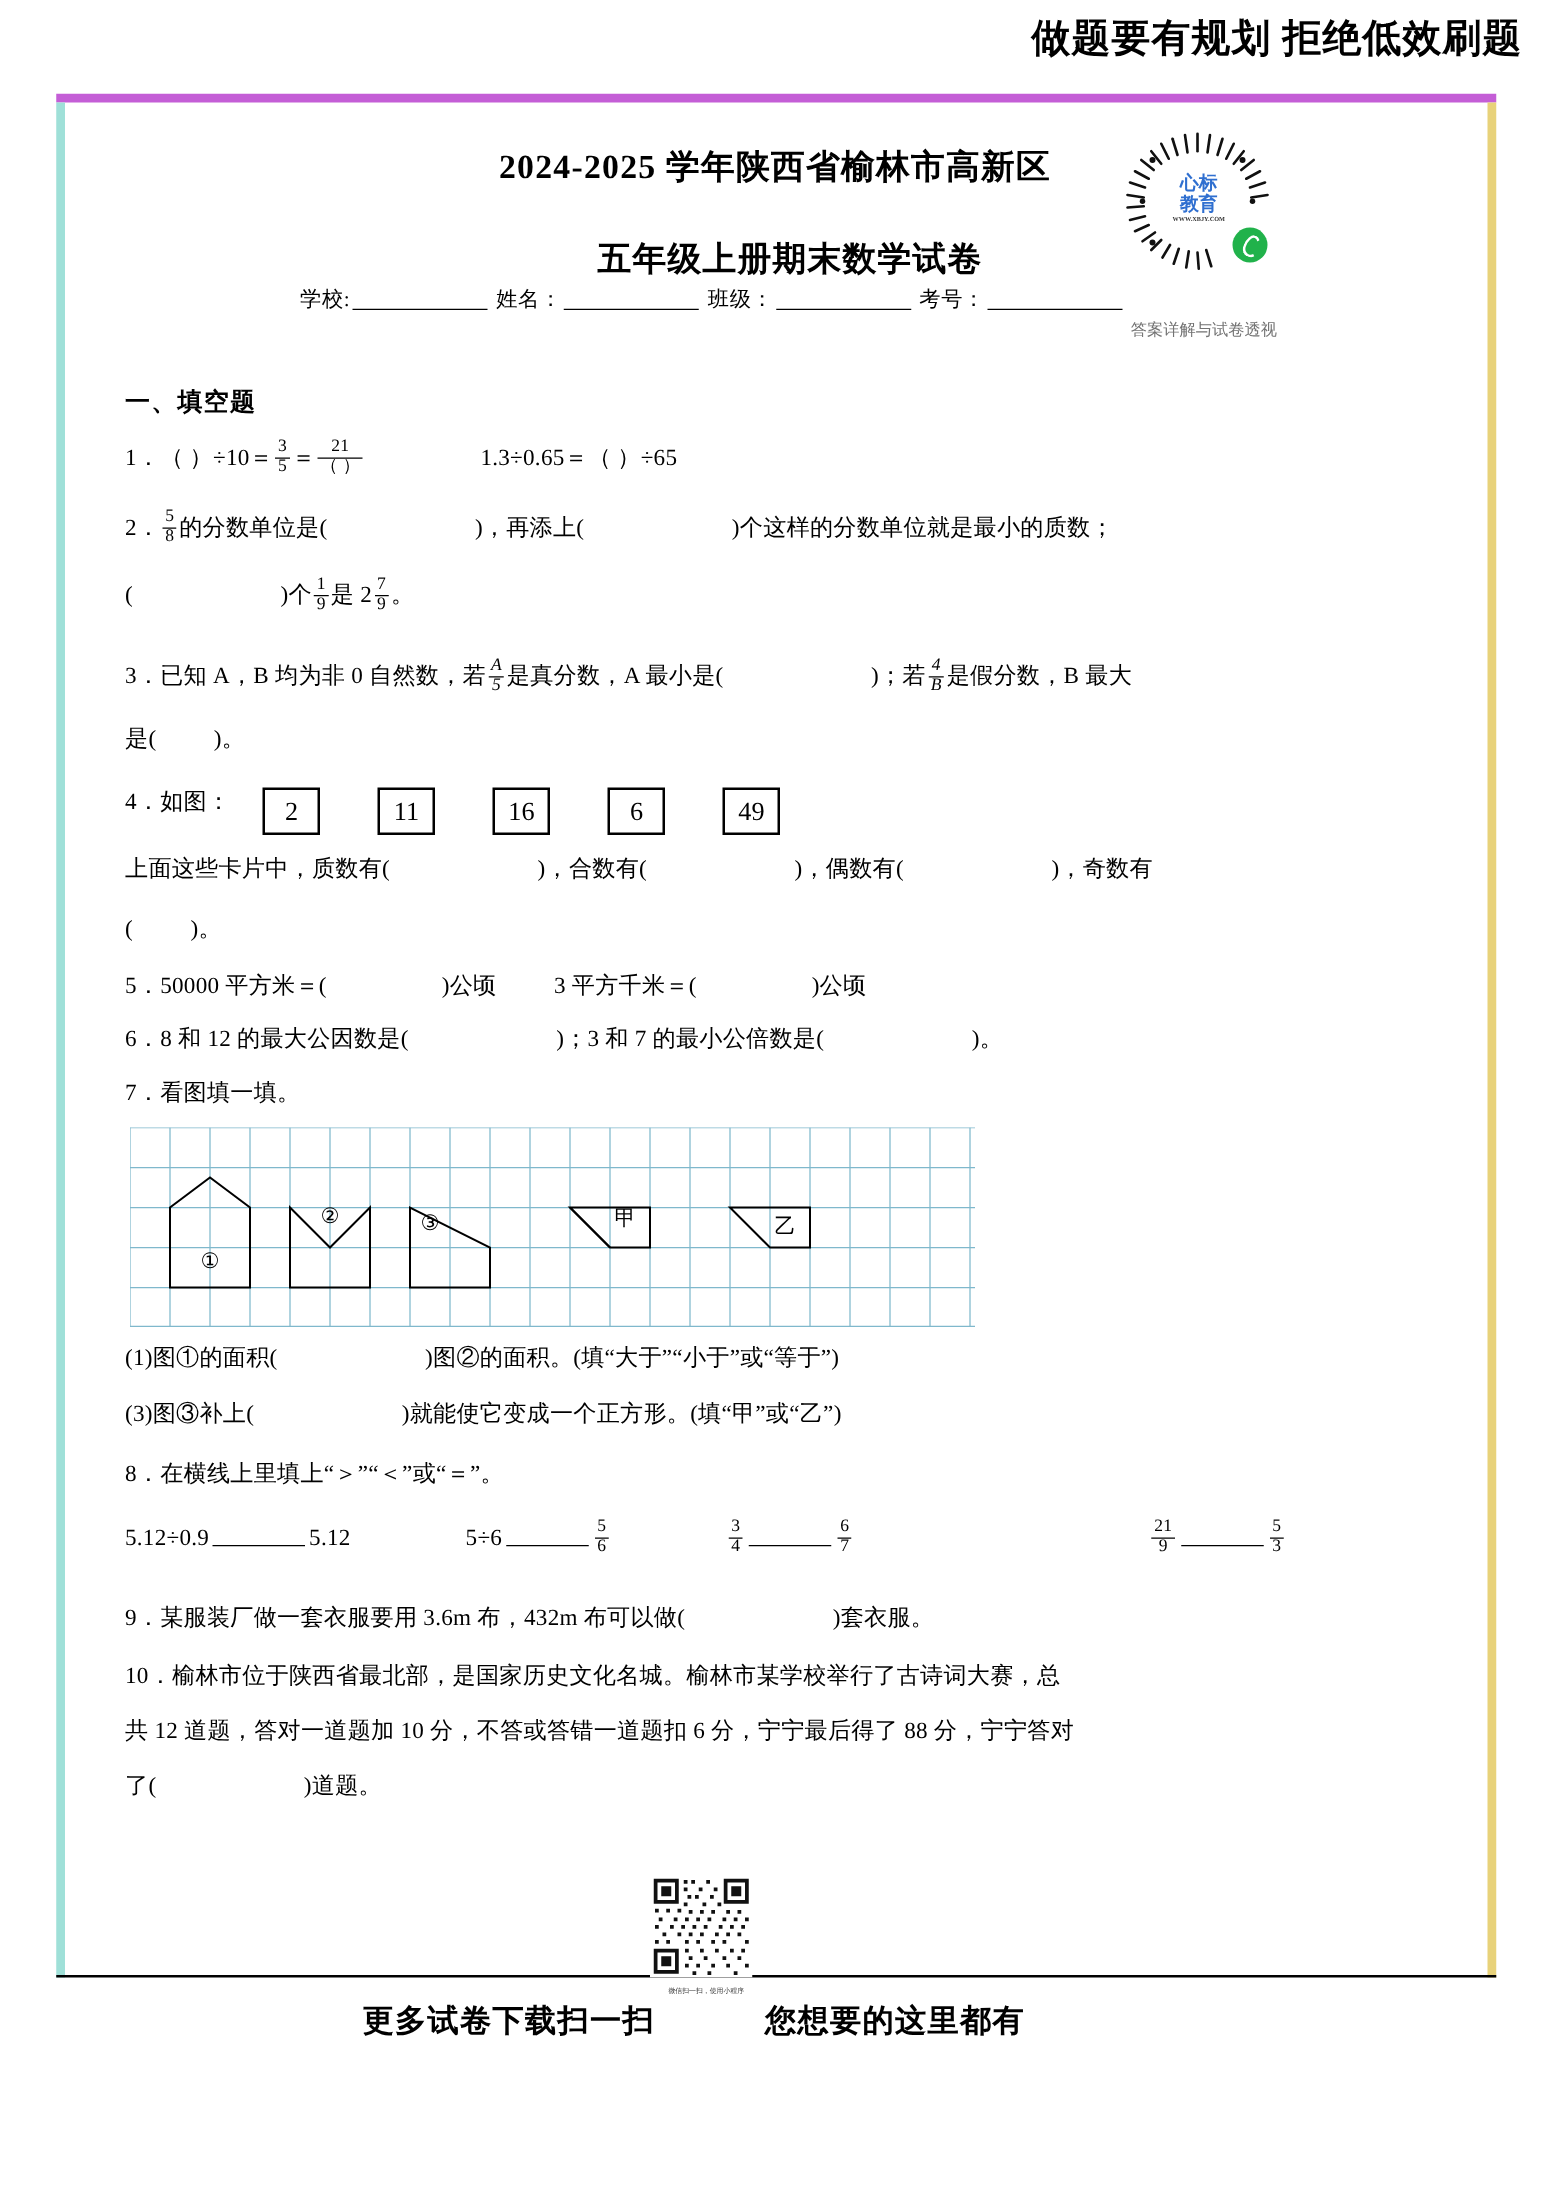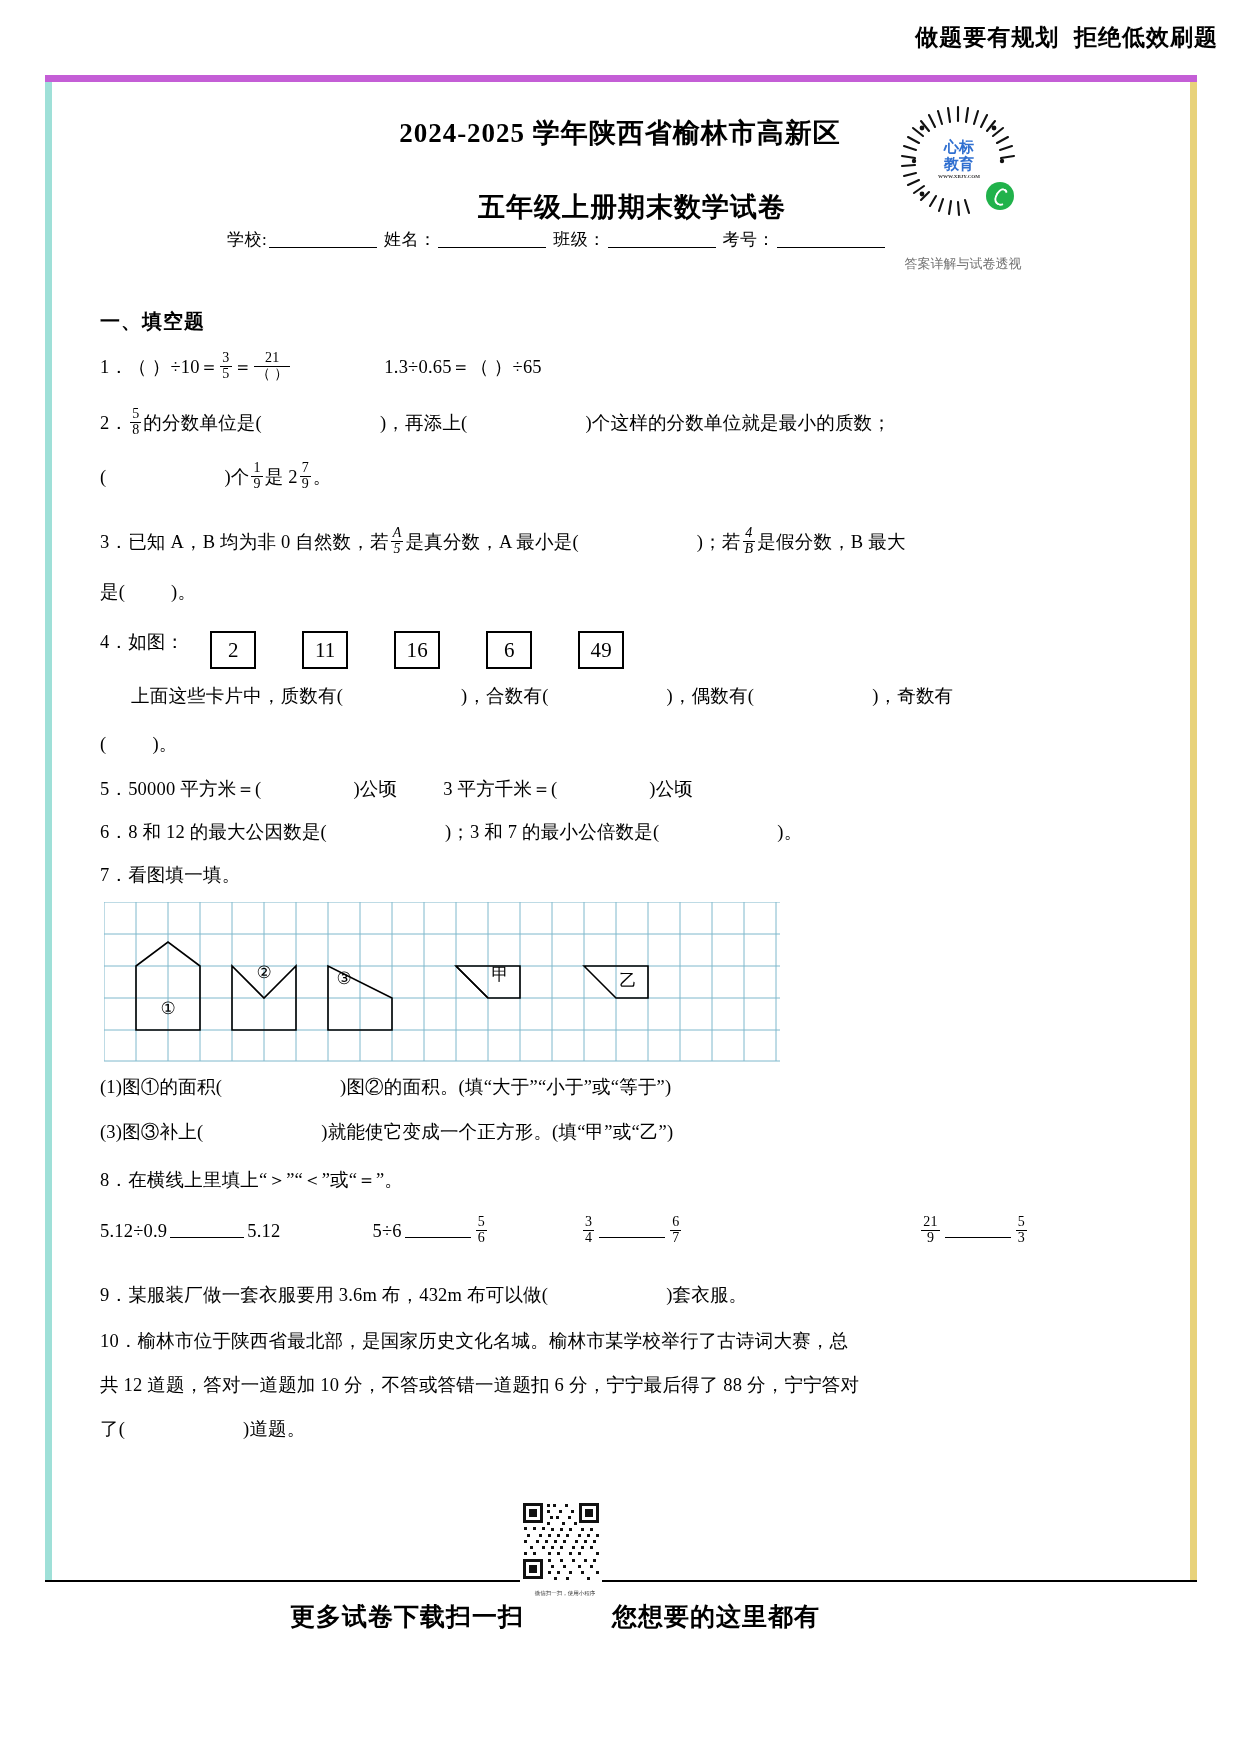--- a/index.html
+++ b/index.html
@@ -40,23 +40,23 @@
     content:"";position:absolute;left:0;top:5px;width:26px;height:4px;
     background:#555;border-radius:1px;
     transform:skewY(-6deg);
   }
   .logo-cap:after{
     content:"";position:absolute;left:7px;top:1px;width:12px;height:7px;
     background:#777;border-radius:2px 2px 0 0;
     transform:skewY(-6deg);
   }
   .banner-slogan{
-    position:absolute;right:22px;top:22px;
-    font-family:Liberation Mono, monospace;
-    font-size:23px;font-weight:600;color:#000;letter-spacing:1px;
+    position:absolute;right:22px;top:10px;
+    font-family:Liberation Serif, serif;
+    font-size:31px;font-weight:600;color:#000;letter-spacing:1px;
   }
 
   
   .purple-bar{
     position:absolute;left:45px;top:75px;width:1152px;height:7px;
     background:#c45ed6;
   }
   .left-bar{
     position:absolute;left:45px;top:82px;width:7px;height:1500px;
     background:#9fe0d8;
@@ -71,21 +71,21 @@
     position:absolute;left:0;top:115px;width:1240px;text-align:center;
     font-family:"Liberation Serif","DejaVu Serif",serif;
     font-size:27px;font-weight:bold;letter-spacing:1px;
   }
   .doc-title-2{
     position:absolute;left:12px;top:173px;width:1240px;text-align:center;
     font-family:"Liberation Serif","DejaVu Serif",serif;
     font-size:27px;font-weight:bold;letter-spacing:1px;margin-top:16px;
   }
   .info-line{
-    position:absolute;left:5px;top:228px;width:1104px;text-align:center;
+    position:absolute;left:18px;top:228px;width:1104px;text-align:center;
     font-size:17px;letter-spacing:.5px;
   }
   .info-line .blank{
     display:inline-block;border-bottom:1.3px solid #000;
     width:108px;height:17px;vertical-align:-3px;margin:0 2px;
   }
 
   
   .qr-box{
     position:absolute;left:898px;top:104px;width:120px;height:115px;
@@ -269,21 +269,21 @@
 <div class="q" style="top:527px;">
   <span>3．</span><span>已知 A，B 均为非 0 自然数，若</span><span class="frac italic"><span class="num">A</span><span class="den">5</span></span><span>是真分数，A 最小是(</span><span class="gap-l"></span><span>)；若</span><span class="frac italic"><span class="num">4</span><span class="den">B</span></span><span>是假分数，B 最大</span>
 </div>
 <div class="q" style="top:578px;">
   <span>是(</span><span class="gap-s"></span><span>)。</span>
 </div>
 
 <div class="q" style="top:628px;">
   <span>4．</span><span>如图：</span><span class="gap-xs"></span><span class="card">2</span><span class="gap-s"></span><span class="card">11</span><span class="gap-s"></span><span class="card">16</span><span class="gap-s"></span><span class="card">6</span><span class="gap-s"></span><span class="card">49</span>
 </div>
-<div class="q" style="top:682px;margin-left:31px;">
+<div class="q" style="top:682px;">
   <span>上面这些卡片中，质数有(</span><span class="gap-l"></span><span>)，合数有(</span><span class="gap-l"></span><span>)，偶数有(</span><span class="gap-l"></span><span>)，奇数有</span>
 </div>
 <div class="q" style="top:730px;">
   <span>(</span><span class="gap-s"></span><span>)。</span>
 </div>
 
 <div class="q" style="top:775px;">
   <span>5．</span><span>50000 平方米＝(</span><span class="gap"></span><span>)公顷</span><span class="gap-s"></span><span>3 平方千米＝(</span><span class="gap"></span><span>)公顷</span>
 </div>
 

